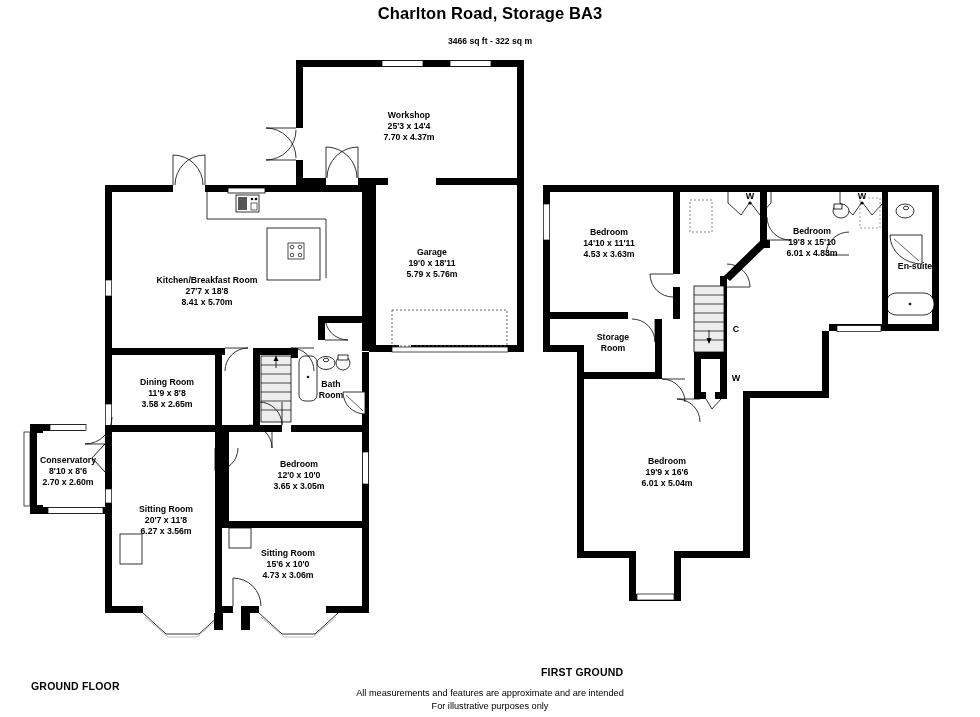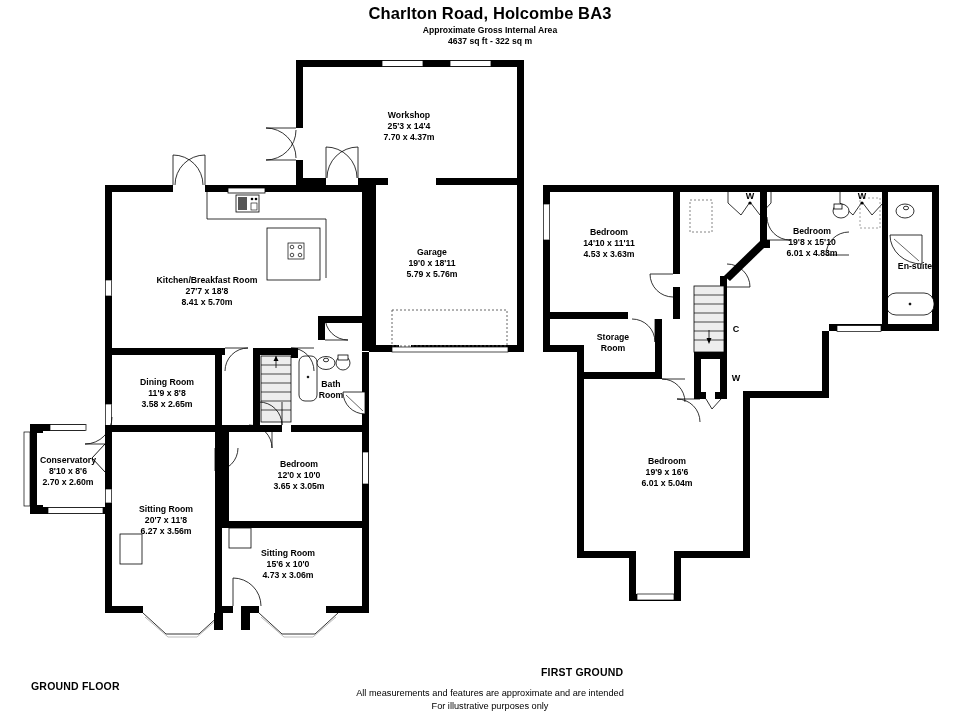--- a/index.html
+++ b/index.html
@@ -90,23 +90,22 @@
     font-weight: bold;
     text-anchor: middle;
     fill: #000;
   }
 </style>
 </head>
 <body>
 
 <div id="plan-root">
 
-  <div class="hdr" id="title">Charlton Road, Holcombe BA3</div>
-  <div class="hdr" id="subtitle1">Approximate Gross Internal Area</div>
-  <div class="hdr" id="subtitle2">4637 sq ft - 322 sq m</div>
+  <div class="hdr" id="title">Charlton Road, Storage BA3</div>
+  <div class="hdr" id="subtitle2">3466 sq ft - 322 sq m</div>
 
   <svg class="floor" viewBox="0 0 980 717" xmlns="http://www.w3.org/2000/svg">
 
     <g>
 
       <g fill="#000">
 
         <rect x="296" y="60" width="228" height="7"></rect>
 
         <rect x="296" y="60" width="7" height="68"></rect>

